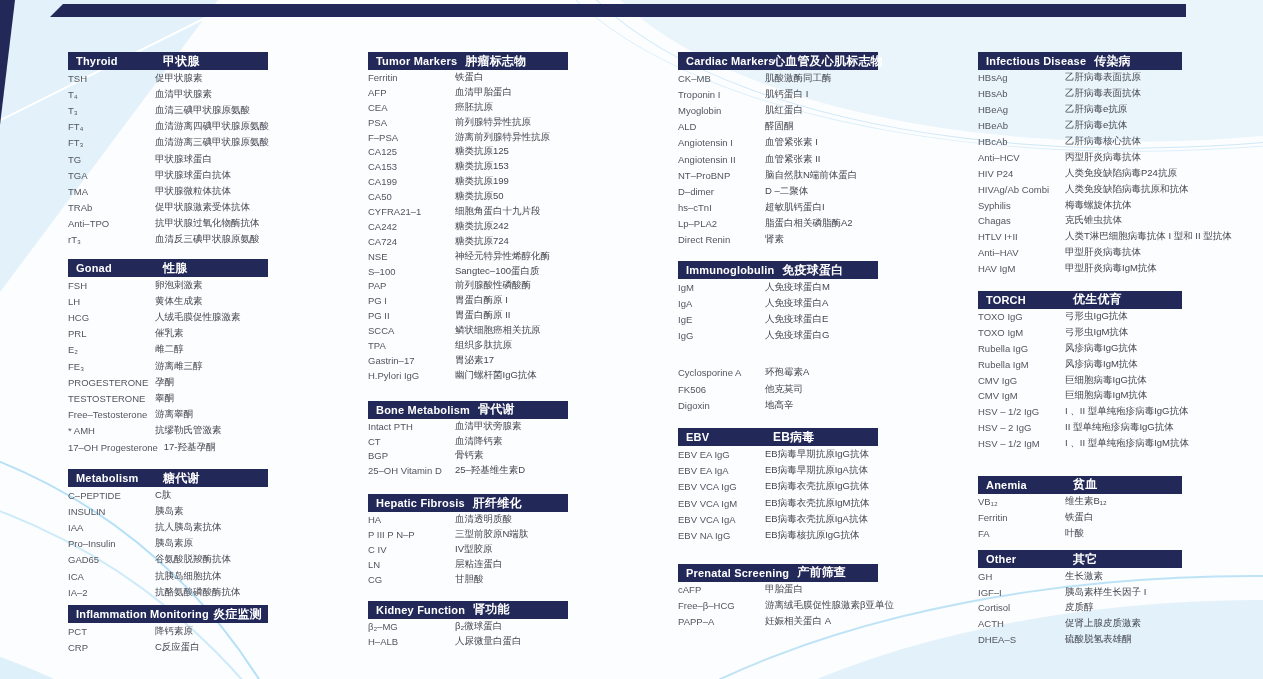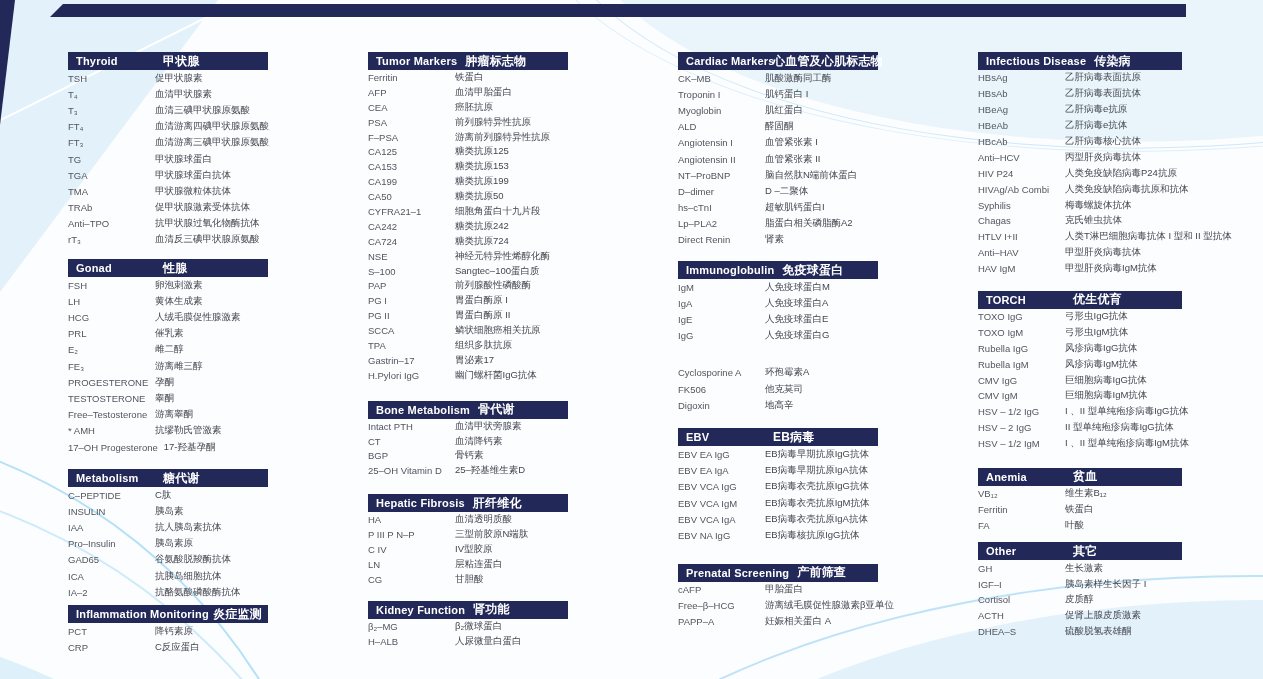--- a/index.html
+++ b/index.html
@@ -57,21 +57,21 @@
   #col1 section:nth-of-type(3){margin-top:14px}
   #col1 section:nth-of-type(4){margin-top:5px}
   #col2 section:nth-of-type(2){margin-top:18px}
   #col2 section:nth-of-type(3){margin-top:16px}
   #col2 section:nth-of-type(4){margin-top:14px}
   #col3 section:nth-of-type(2){margin-top:13px}
   #col3 section:nth-of-type(3){margin-top:21px}
   #col3 section:nth-of-type(4){margin-top:15px}
   #col3 section:nth-of-type(5){margin-top:20px}
   #col4 section:nth-of-type(2){margin-top:14px}
-  #col4 section:nth-of-type(3){margin-top:16px}
+  #col4 section:nth-of-type(3){margin-top:24px}
   #col4 section:nth-of-type(4){margin-top:9px}
 </style>
 </head>
 <body>
 
 <div class="decor decor-tr-arc2"></div>
 <div class="decor decor-tr-arc1"></div>
 <div class="decor decor-tr-fill"></div>
 <div class="decor decor-tl-band"></div>
 <div class="decor decor-tl-line"></div>

